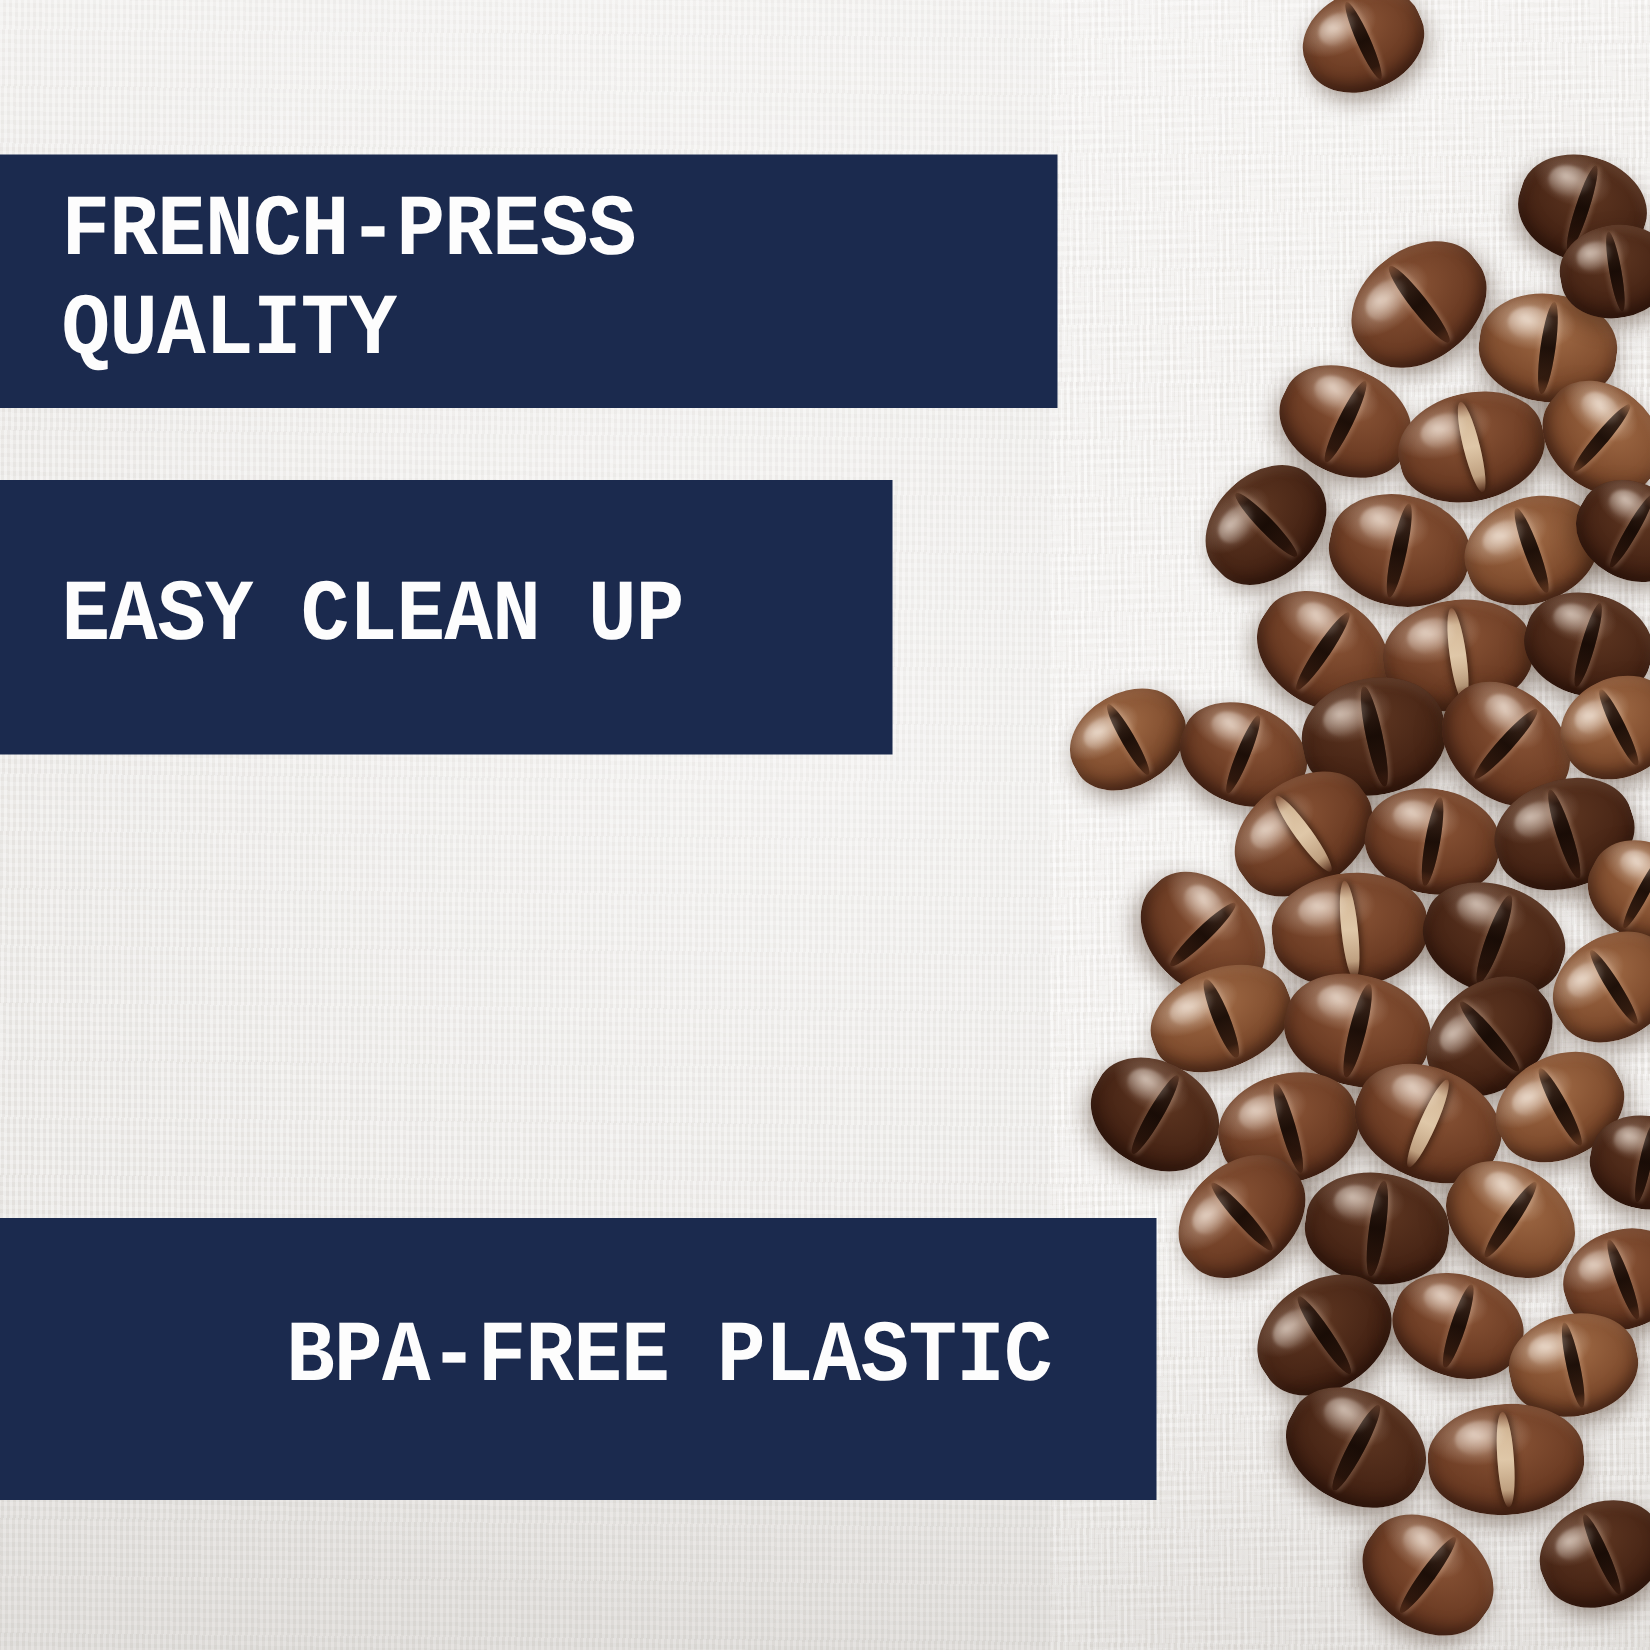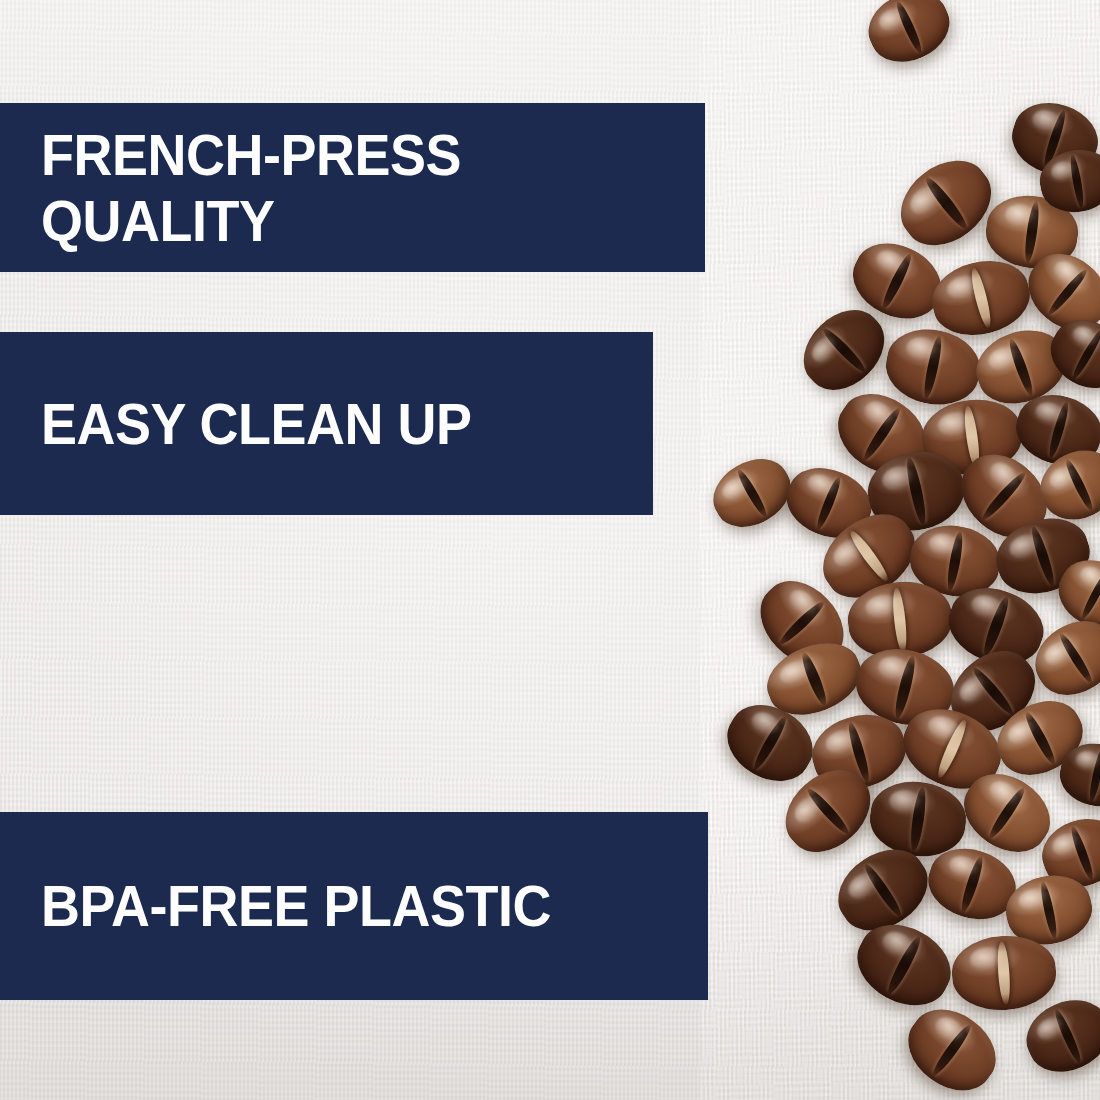--- a/index.html
+++ b/index.html
@@ -6,21 +6,21 @@
   html, body {
     margin: 0;
     padding: 0;
     background: #ffffff;
   }
   #canvas {
     position: relative;
     width: 1100px;
     height: 1100px;
     overflow: hidden;
-    font-family: Liberation Sans, sans-serif;
+    font-family: Liberation Mono, monospace;
     background-color: #ef4444;
   }
 
   
   .photo-layer {
     position: absolute;
     inset: 0;
     background-color: #e9e7e4;
   }
   
@@ -205,22 +205,22 @@
     <div class="bean pale-crease" style="left:952px; top:936px;  width:104px; height:74px;  transform:rotate(-4deg);"></div>
     <div class="bean" style="left:906px;  top:1014px; width:92px;  height:72px;  transform:rotate(36deg);"></div>
     <div class="bean dark" style="left:1026px;top:1002px; width:84px;  height:68px;  transform:rotate(-24deg);"></div>
   </div>
 
   <div class="banner" style="top:103px; height:169px; width:705px;">
     <div class="banner-line">FRENCH-PRESS</div>
     <div class="banner-line">QUALITY</div>
   </div>
 
-  <div class="banner" style="top:332px; height:183px; width:653px;">
+  <div class="banner" style="top:320px; height:183px; width:595px;">
     <div class="banner-line">EASY CLEAN UP</div>
   </div>
 
 
-  <div class="banner" style="top:812px; height:188px; width:708px;">
+  <div class="banner" style="top:812px; height:188px; width:771px;text-align:right;">
     <div class="banner-line">BPA-FREE PLASTIC</div>
   </div>
 
 </div>
 
 </body></html>

